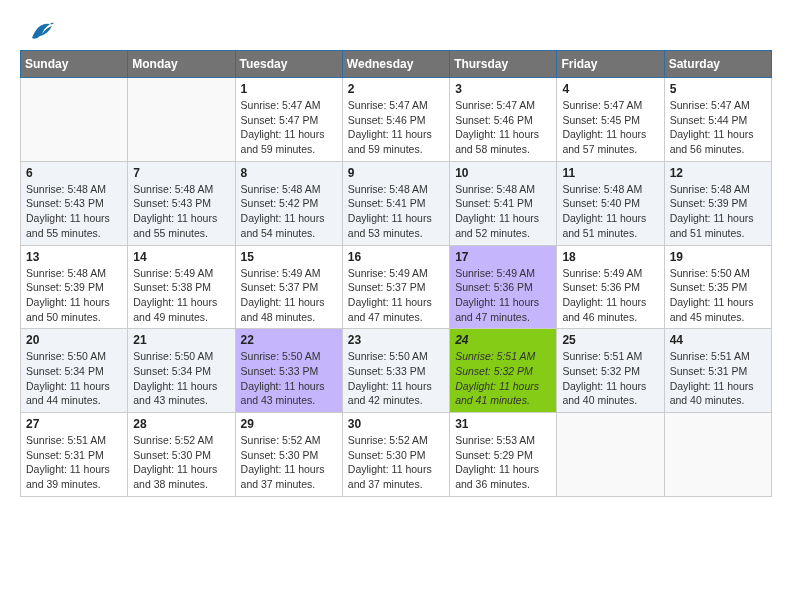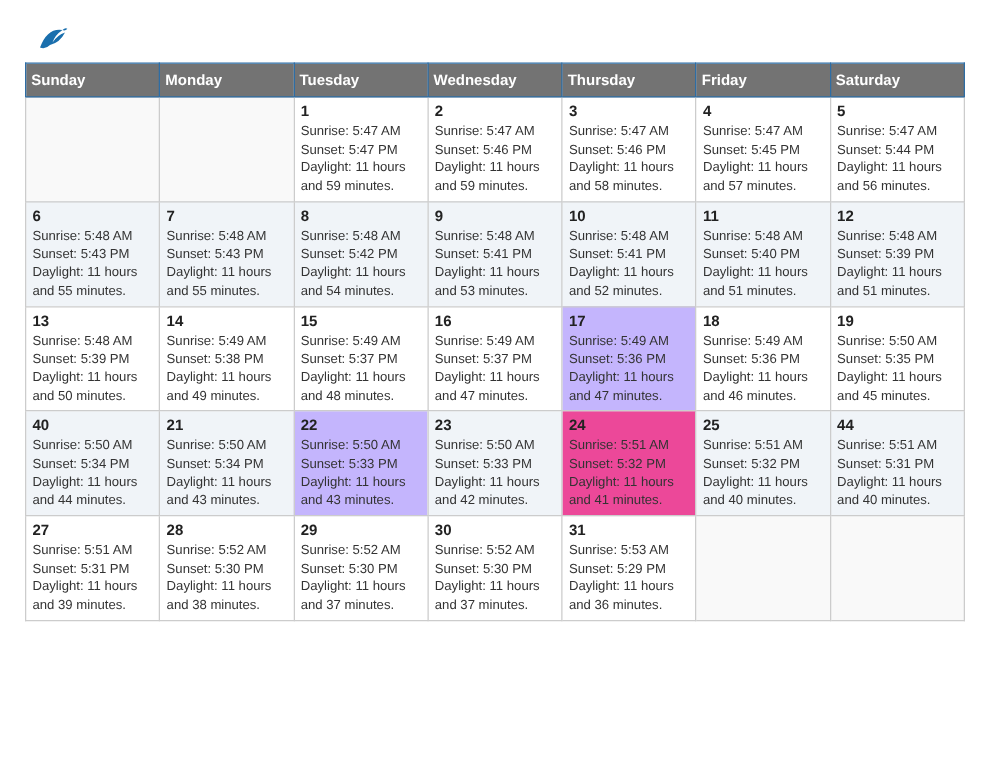--- a/index.html
+++ b/index.html
@@ -196,36 +196,36 @@
           <div class="day-number">18</div>
           <div class="day-info">Sunrise: 5:49 AM<br>Sunset: 5:36 PM<br>Daylight: 11 hours and 46 minutes.</div>
         </td>
         <td style="background: rgb(255, 255, 255);">
           <div class="day-number">19</div>
           <div class="day-info">Sunrise: 5:50 AM<br>Sunset: 5:35 PM<br>Daylight: 11 hours and 45 minutes.</div>
         </td>
       </tr>
       <tr>
         <td style="background: rgb(240, 244, 248);">
-          <div class="day-number">40</div>
+          <div class="day-number">20</div>
           <div class="day-info">Sunrise: 5:50 AM<br>Sunset: 5:34 PM<br>Daylight: 11 hours and 44 minutes.</div>
         </td>
         <td style="background: rgb(240, 244, 248);">
           <div class="day-number">21</div>
           <div class="day-info">Sunrise: 5:50 AM<br>Sunset: 5:34 PM<br>Daylight: 11 hours and 43 minutes.</div>
         </td>
         <td style="background: #c4b5fd;">
           <div class="day-number">22</div>
           <div class="day-info">Sunrise: 5:50 AM<br>Sunset: 5:33 PM<br>Daylight: 11 hours and 43 minutes.</div>
         </td>
         <td style="background: rgb(240, 244, 248);">
           <div class="day-number">23</div>
           <div class="day-info">Sunrise: 5:50 AM<br>Sunset: 5:33 PM<br>Daylight: 11 hours and 42 minutes.</div>
         </td>
-        <td style="background: #ec4899;">
+        <td style="background: #84cc16; font-style: italic;">
           <div class="day-number">24</div>
           <div class="day-info">Sunrise: 5:51 AM<br>Sunset: 5:32 PM<br>Daylight: 11 hours and 41 minutes.</div>
         </td>
         <td style="background: rgb(240, 244, 248);">
           <div class="day-number">25</div>
           <div class="day-info">Sunrise: 5:51 AM<br>Sunset: 5:32 PM<br>Daylight: 11 hours and 40 minutes.</div>
         </td>
         <td style="background: rgb(240, 244, 248);">
           <div class="day-number">44</div>
           <div class="day-info">Sunrise: 5:51 AM<br>Sunset: 5:31 PM<br>Daylight: 11 hours and 40 minutes.</div>

